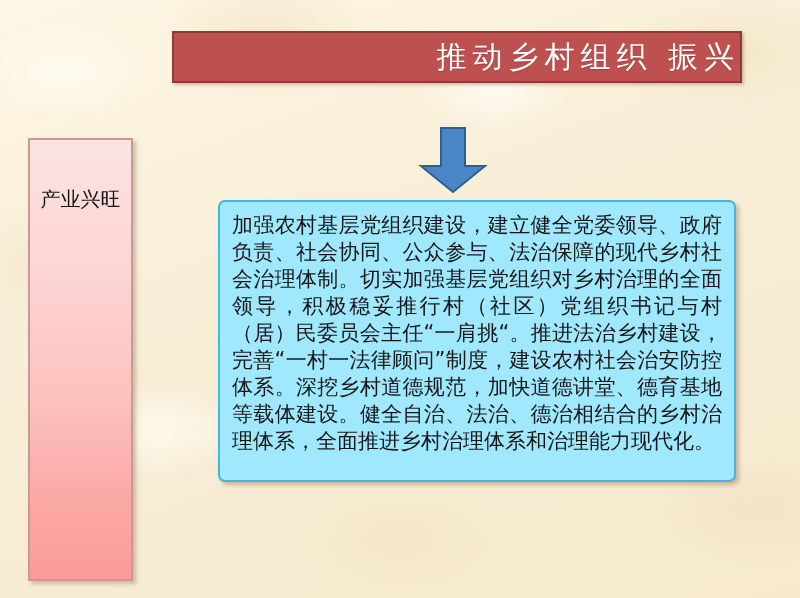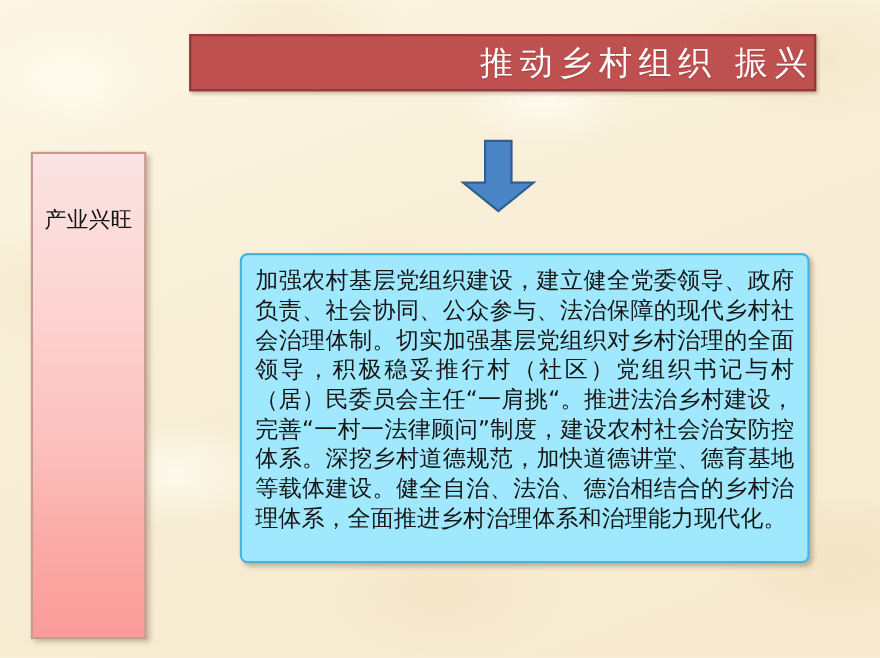--- a/index.html
+++ b/index.html
@@ -93,21 +93,21 @@
     top: 126px;
     width: 72px;
     height: 68px;
   }
   #arrow-wrap svg { display: block; }
 
   
   #content-box {
     position: absolute;
     left: 218px;
-    top: 230px;
+    top: 200px;
     width: 518px;
     height: 282px;
     box-sizing: border-box;
     background: #9fe8fd;
     border: 2px solid #49b3e0;
     border-radius: 7px;
     box-shadow: 3px 3px 4px rgba(120,95,70,0.38);
     padding: 10px 12px 10px 12px;
     overflow: hidden;
   }

